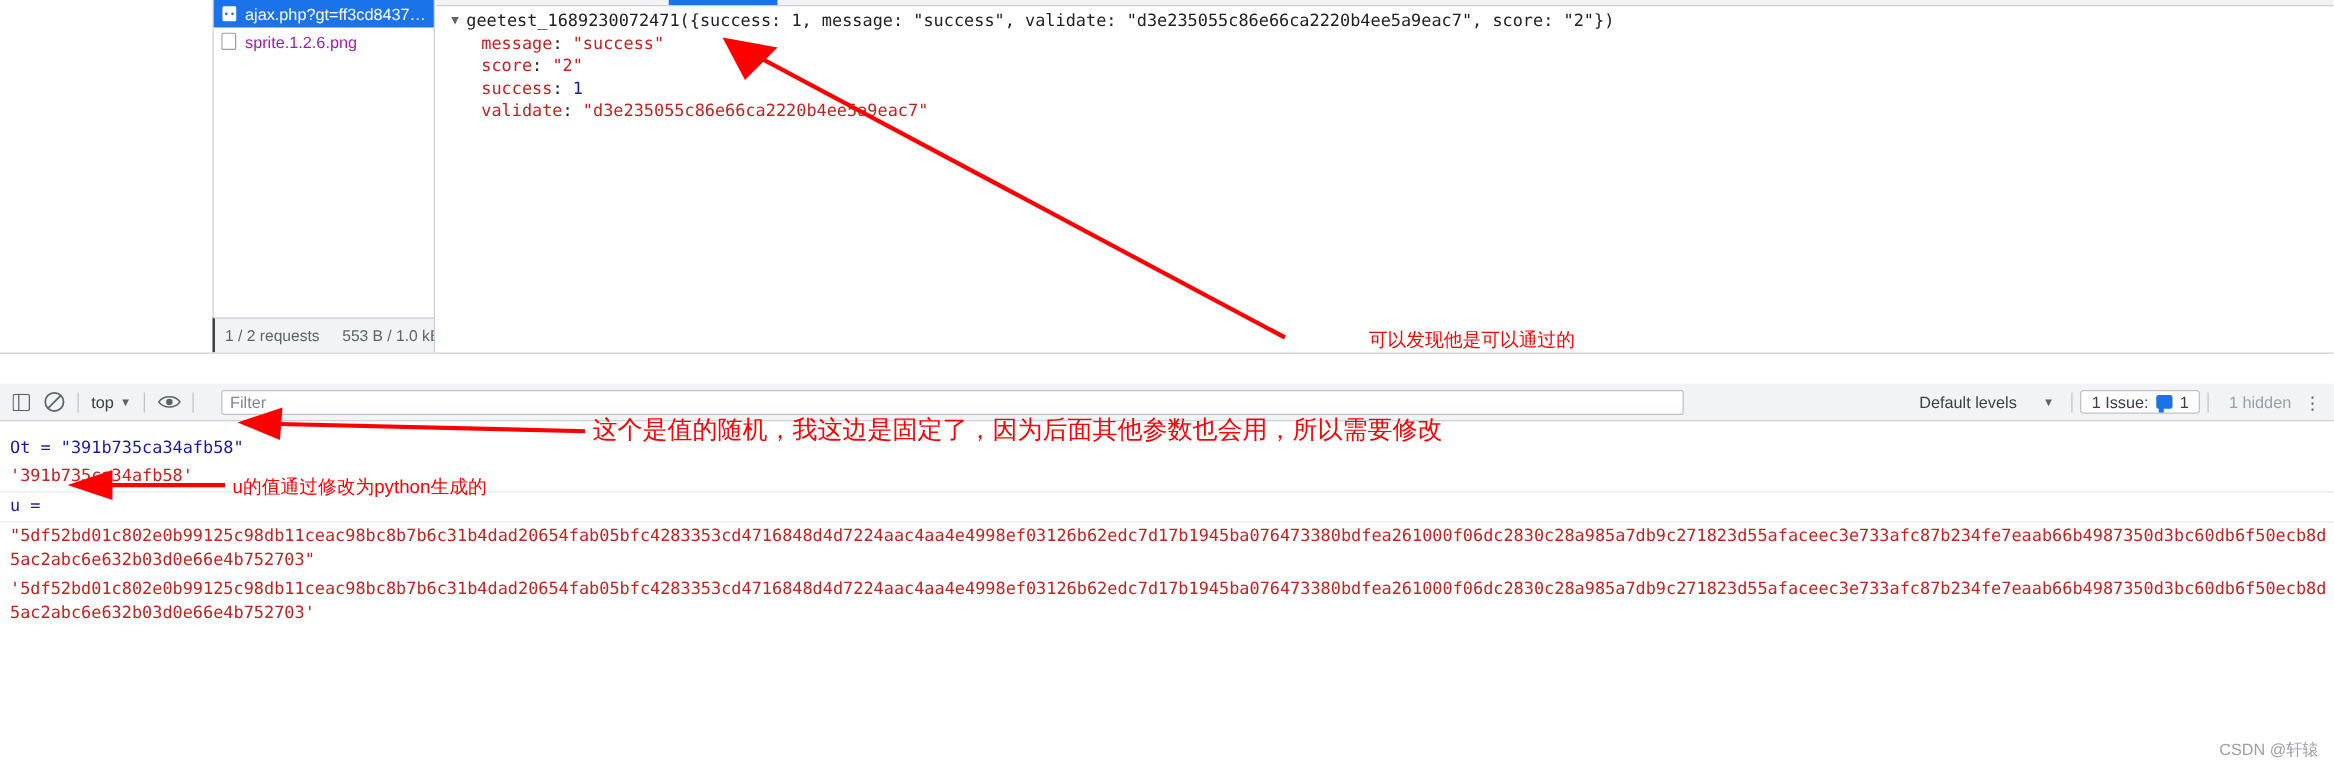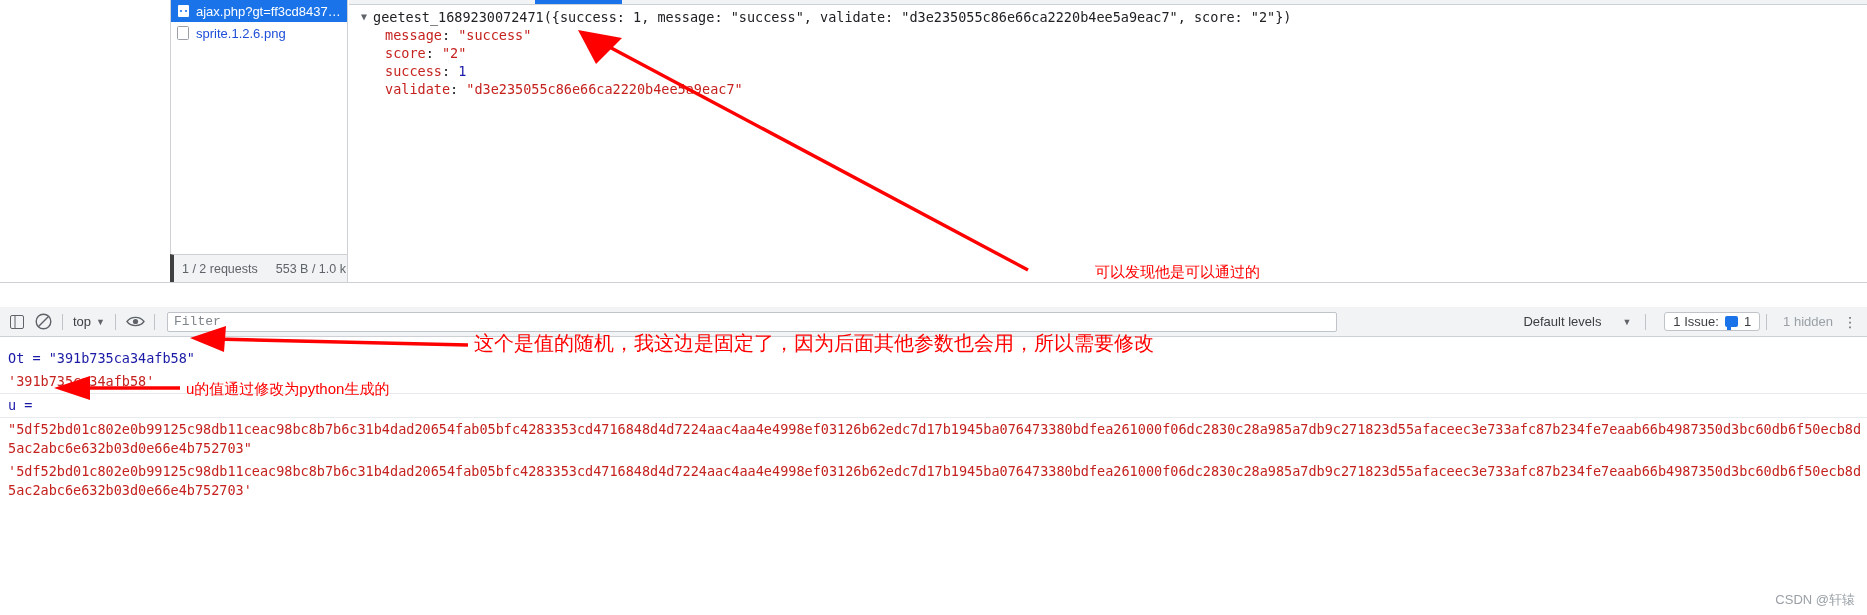--- a/index.html
+++ b/index.html
@@ -13,27 +13,27 @@
   #root { position: relative; width: 1867px; height: 615px; background:#fff; }
 
   
   .netpanel { position:absolute; left:0; top:0; width:1867px; height:282px; background:#fff; }
 
   .net-left-gutter { position:absolute; left:0; top:0; width:170px; height:282px; background:#fff; }
 
   .reqlist { position:absolute; left:170px; top:0; width:178px; height:282px;
              background:#fff; border-left:1px solid #cdd0d4; border-right:1px solid #cdd0d4; }
   .req-row { height:22px; display:flex; align-items:center; padding-left:6px; gap:6px;
-             font-size:13px; color:#1d4ed8; white-space:nowrap; overflow:hidden; }
+             font-size:13px; color:#a21caf; white-space:nowrap; overflow:hidden; }
   .req-row.sel { background:#1a73e8; color:#fff; }
   .file-ico { width:13px; height:14px; flex:0 0 auto; }
   .req-name { overflow:hidden; text-overflow:ellipsis; white-space:nowrap; }
 
   .net-status { position:absolute; left:170px; top:254px; width:178px; height:28px;
-                background:#f1f3f4; border-top:1px solid #cdd0d4; border-left:4px solid #404040;
+                background:#f1f3f4; border-top:1px solid #cdd0d4; border-left:2px solid #404040;
                 border-right:1px solid #cdd0d4;
                 display:flex; align-items:center; gap:0; font-size:12.5px; color:#5f6368;
                 padding:0 8px; overflow:hidden; white-space:nowrap; }
   .net-status .sep { display:inline-block; width:1px; height:13px; background:#bdc1c6; margin:0 9px; }
 
   
   .respview { position:absolute; left:349px; top:0; right:0; height:282px; background:#fff; overflow:hidden; }
   .resp-tabstrip { position:absolute; left:0; top:0; right:0; height:5px; background:#f1f3f4;
                    border-bottom:1px solid #cdd0d4; }
   .resp-tab-active { position:absolute; left:186px; top:0; width:87px; height:4px; background:#1a73e8; }
@@ -62,27 +62,27 @@
 
   .console-toolbar { position:absolute; left:0; top:24px; width:1867px; height:30px;
                      background:#f1f3f4; border-bottom:1px solid #cdd0d4;
                      display:flex; align-items:center; gap:0; padding:0 4px; }
   .tb-ico { width:26px; height:26px; display:flex; align-items:center; justify-content:center;
             color:#5f6368; }
   .tb-sep { width:1px; height:16px; background:#c0c3c7; margin:0 6px; }
   .tb-ctx { display:flex; align-items:center; gap:5px; font-size:13px; color:#3c4043;
             padding:0 4px; }
   .caret { font-size:9px; color:#5f6368; }
-  .filter-box { flex:0 0 auto; width:1170px; height:20px; margin-left:6px; background:#fff;
+  .filter-box { flex:0 0 auto; width:1170px; height:20px; margin-left:16px; background:#fff;
                 border:1px solid #c0c3c7; border-radius:2px; display:flex; align-items:center;
-                padding:0 6px; font-size:13px; color:#80868b;font-family:Liberation Mono, monospace; }
+                padding:0 6px; font-size:13px; color:#80868b; }
   .tb-right { margin-left:auto; display:flex; align-items:center; gap:0; padding-right:4px; }
   .levels { display:flex; align-items:center; gap:21px; font-size:13px; color:#3c4043; padding:0 8px;margin-left:48px; }
   .issue-chip { display:flex; align-items:center; gap:6px; font-size:13px; color:#3c4043;
-                border:1px solid #c0c3c7; border-radius:3px; padding:1px 8px; background:#fff;margin-left:12px; }
+                border:1px solid #c0c3c7; border-radius:3px; padding:1px 8px; background:#fff; }
   .issue-sq { width:13px; height:11px; background:#1a73e8; border-radius:2px; position:relative; }
   .issue-sq:after { content:""; position:absolute; left:2px; bottom:-3px; width:4px; height:4px;
                     background:#1a73e8; }
   .hidden-txt { font-size:13px; color:#9aa0a6; padding:0 10px; }
   .kebab { font-size:14px; color:#5f6368; letter-spacing:0px; padding-right:2px; }
 
   
   .console-body { position:absolute; left:0; top:64px; width:1867px; height:269px;
                   font-family:"DejaVu Sans Mono", monospace; font-size:13.5px; line-height:19px; }
   .crow { padding:2px 0 2px 8px; white-space:pre; overflow:hidden; }

